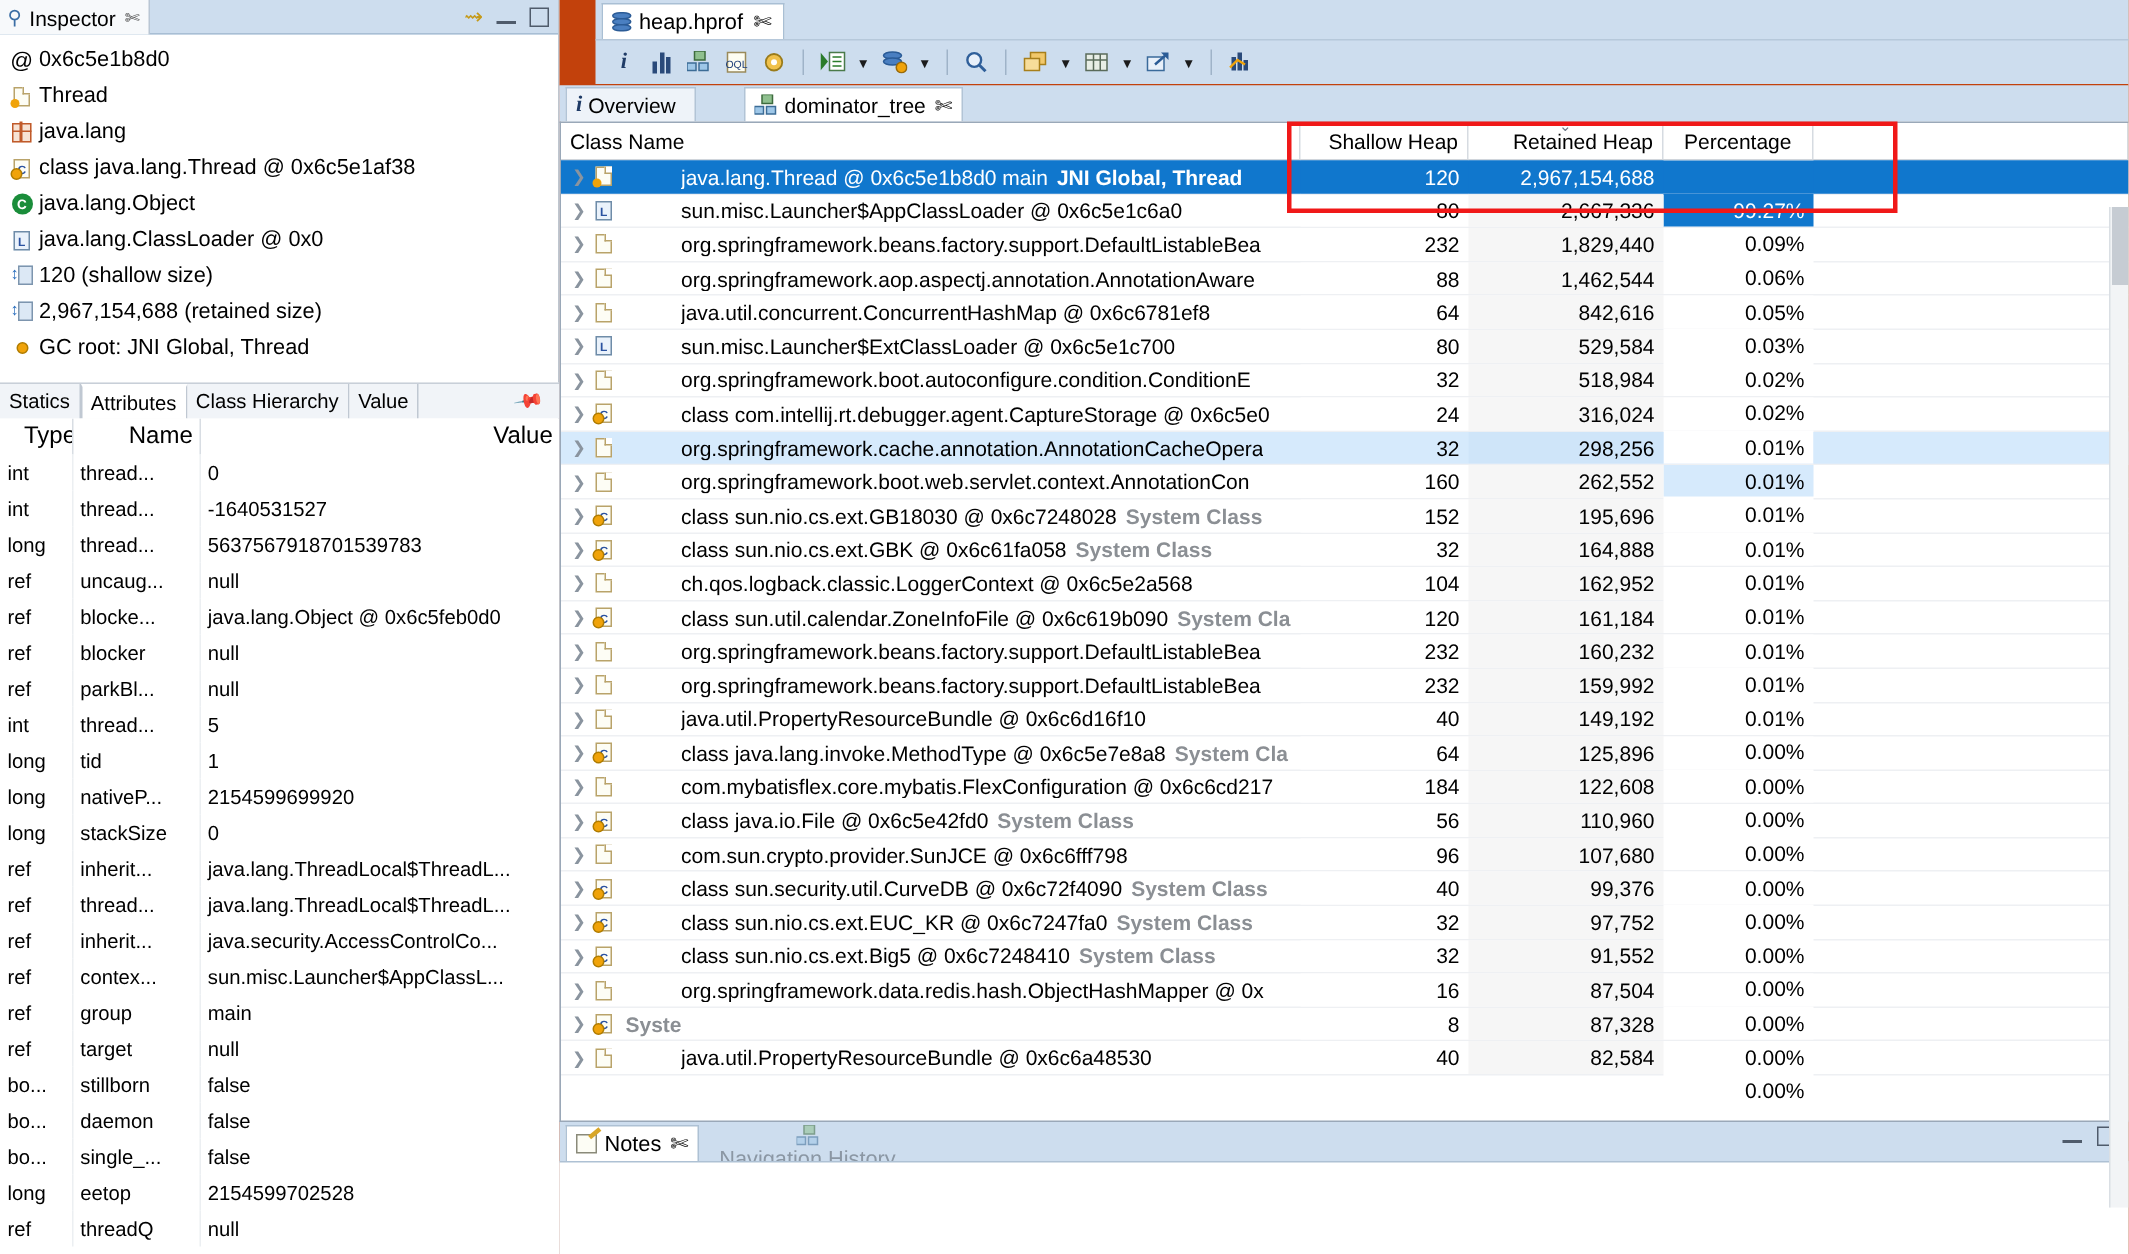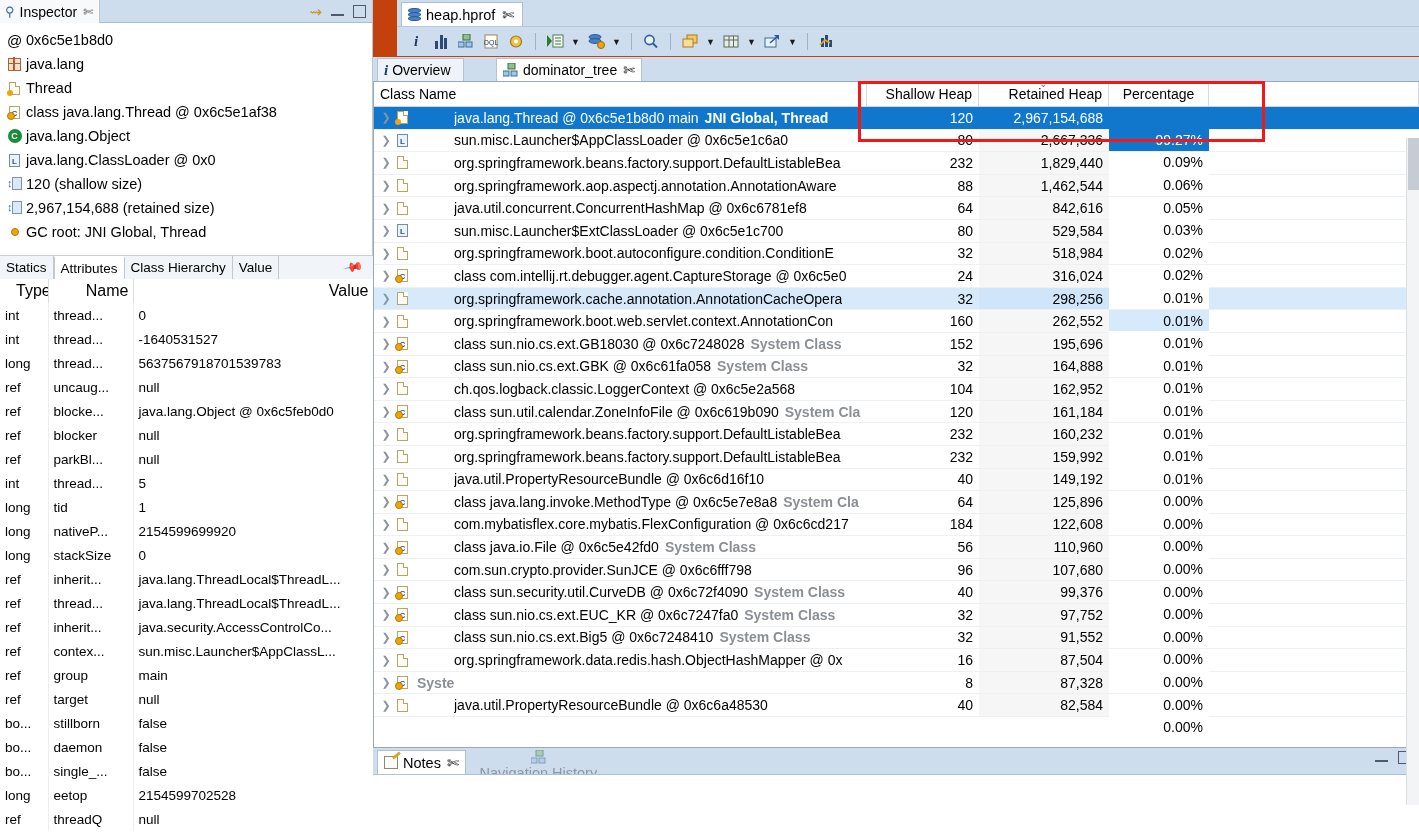--- a/index.html
+++ b/index.html
@@ -267,29 +267,29 @@
     <div id="insp-list">
 
     <div class="insp-row">
           <span class="ico">
             <span style="font-size:15px">@</span>
           </span>
           <span class="lbl">0x6c5e1b8d0</span>
         </div>
         <div class="insp-row">
           <span class="ico">
+            <span class="ic-doc orange"></span>
+          </span>
+          <span class="lbl">Thread</span>
+        </div>
+        <div class="insp-row">
+          <span class="ico">
             <span class="ic-pkg"></span>
           </span>
           <span class="lbl">java.lang</span>
-        </div>
-        <div class="insp-row">
-          <span class="ico">
-            <span class="ic-doc orange"></span>
-          </span>
-          <span class="lbl">Thread</span>
         </div>
         <div class="insp-row">
           <span class="ico">
             <span class="ic-class">C</span>
           </span>
           <span class="lbl">class java.lang.Thread @ 0x6c5e1af38</span>
         </div>
         <div class="insp-row">
           <span class="ico">
             <span class="ic-greenC">C</span>

